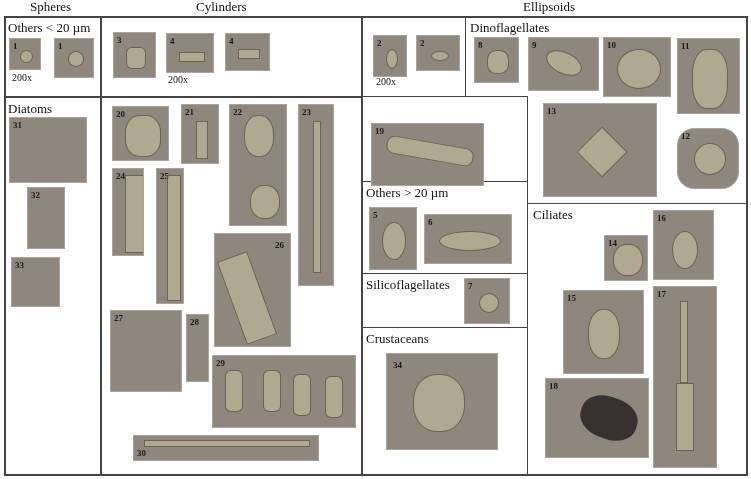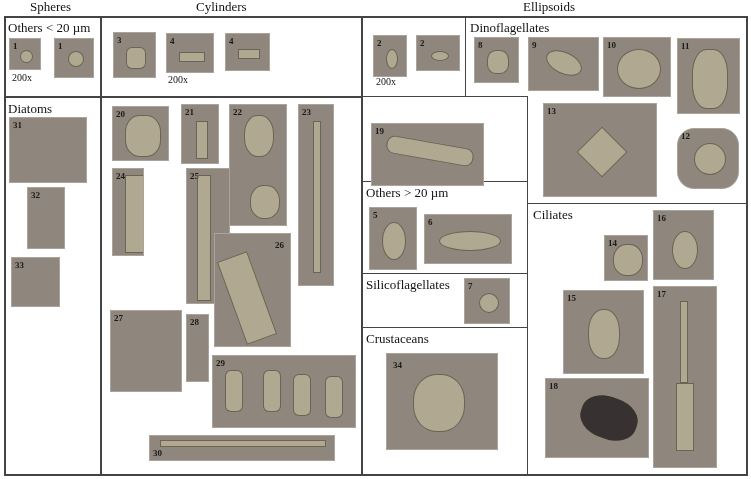--- a/index.html
+++ b/index.html
@@ -127,42 +127,42 @@
     <div class="shape" style="left:20px;top:80px;width:28px;height:32px;border-radius:45%;"></div>
   </div>
 <div class="img" style="left:298px;top:104px;width:36px;height:182px;">
     <span class="num">23</span>
     <div class="shape" style="left:14px;top:16px;width:6px;height:150px;"></div>
   </div>
 <div class="img" style="left:112px;top:168px;width:32px;height:88px;">
     <span class="num">24</span>
     <div class="shape" style="left:12px;top:6px;width:24px;height:76px;"></div>
   </div>
-<div class="img" style="left:186px;top:168px;width:44px;height:136px;padding-left:24px;">
+<div class="img" style="left:156px;top:168px;width:28px;height:136px;padding-left:24px;">
     <span class="num">25</span>
     <div class="shape" style="left:10px;top:6px;width:12px;height:124px;"></div>
   </div>
 <div class="img" style="left:214px;top:233px;width:77px;height:114px;">
     <span class="num" style="left:auto;right:6px;top:6px;">26</span>
     <div class="shape" style="left:16px;top:20px;width:30px;height:86px;transform:rotate(-20deg);"></div>
   </div>
 <div class="img" style="left:110px;top:310px;width:72px;height:82px;">
     <span class="num">27</span>
   </div>
 <div class="img" style="left:186px;top:314px;width:23px;height:68px;">
     <span class="num">28</span>
   </div>
 <div class="img" style="left:212px;top:355px;width:144px;height:73px;text-align:right;">
     <span class="num">29</span>
     <div class="shape" style="left:12px;top:14px;width:16px;height:40px;border-radius:6px;"></div>
     <div class="shape" style="left:50px;top:14px;width:16px;height:40px;border-radius:6px;"></div>
     <div class="shape" style="left:80px;top:18px;width:16px;height:40px;border-radius:6px;"></div>
     <div class="shape" style="left:112px;top:20px;width:16px;height:40px;border-radius:6px;"></div>
   </div>
-<div class="img" style="left:133px;top:435px;width:186px;height:26px;margin-left:16px;">
+<div class="img" style="left:133px;top:435px;width:186px;height:26px;">
     <span class="num" style="top:12px;">30</span>
     <div class="shape" style="left:10px;top:4px;width:164px;height:5px;"></div>
   </div>
 
 <div class="img" style="left:371px;top:123px;width:113px;height:63px;">
     <span class="num">19</span>
     <div class="shape" style="left:14px;top:18px;width:86px;height:16px;border-radius:8px;transform:rotate(10deg);"></div>
   </div>
 <div class="img" style="left:369px;top:207px;width:48px;height:63px;">
     <span class="num">5</span>

